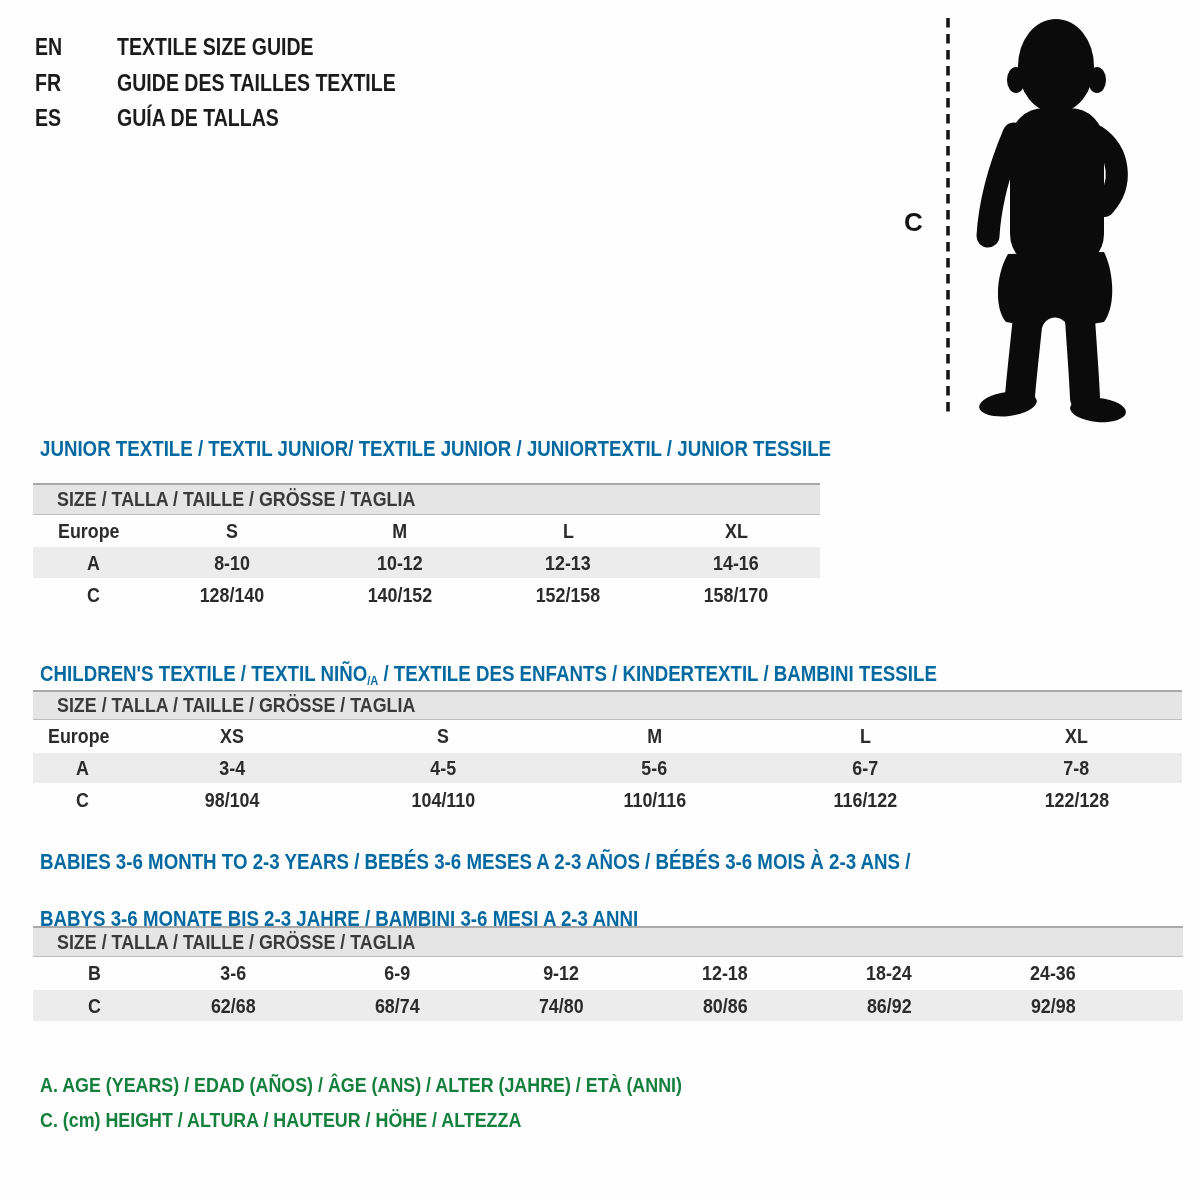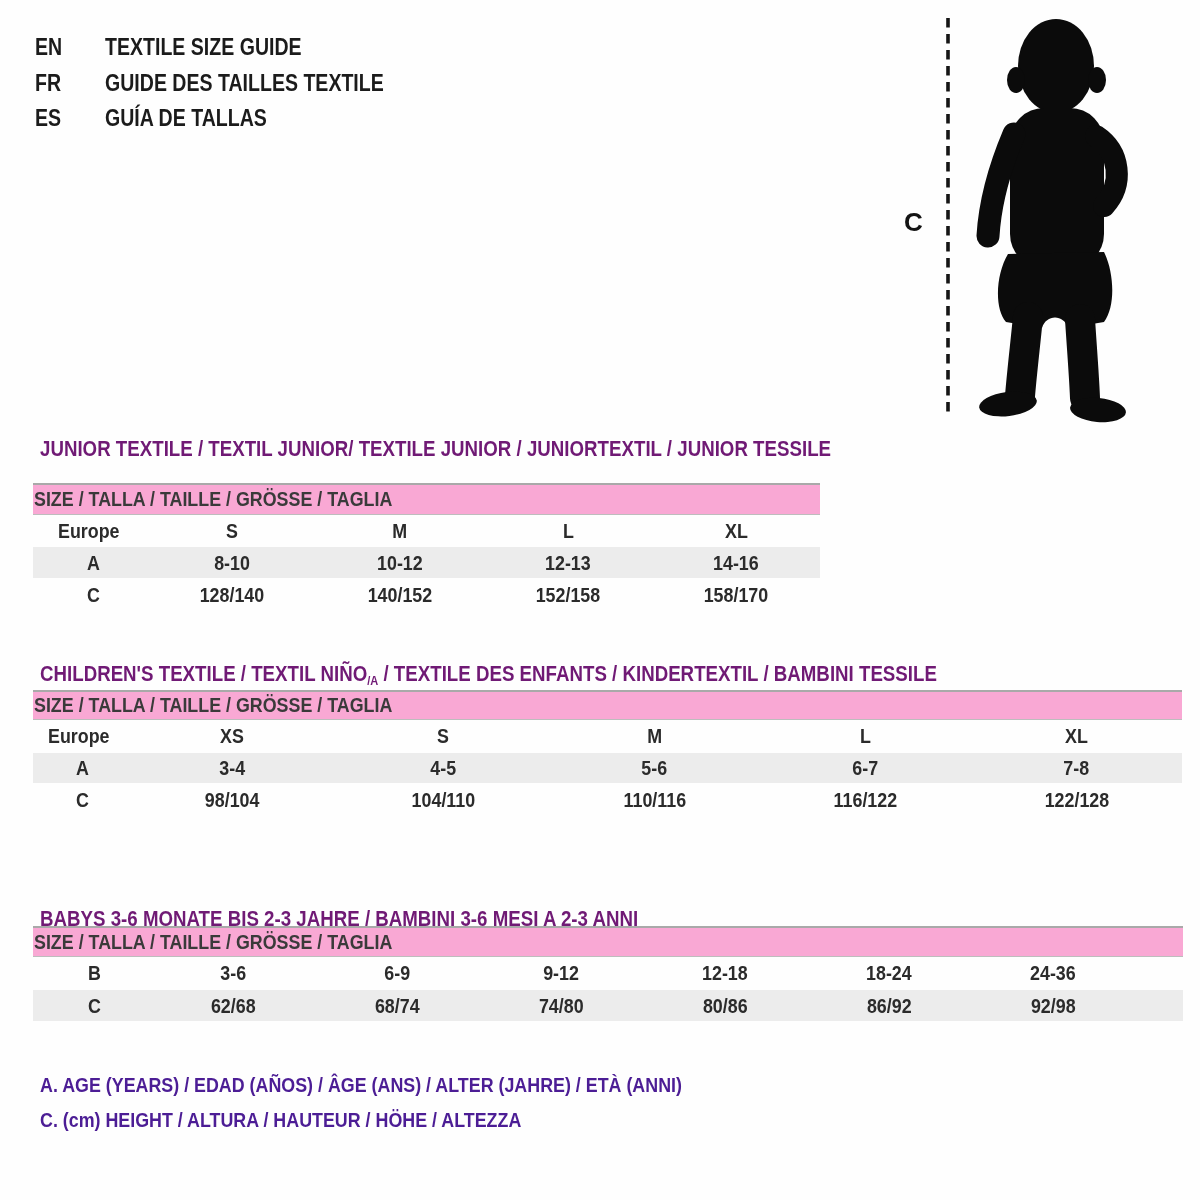--- a/index.html
+++ b/index.html
@@ -10,42 +10,42 @@
     color:#1b1b1b;
   }
   .canvas { position:relative; width:1200px; height:1200px; background:#fefefe; overflow:hidden; }
 
   
   .cnd  { display:inline-block; transform:scaleX(0.85); transform-origin:0 50%; white-space:nowrap; }
   .cndc { display:inline-block; transform:scaleX(0.85); transform-origin:50% 50%; white-space:nowrap; }
 
   
   .lang { position:absolute; left:35px; top:30px; font-size:23px; font-weight:bold; }
-  .lang-row { display:grid; grid-template-columns:70px auto; height:35.4px; align-items:center; }
+  .lang-row { display:grid; grid-template-columns:70px auto; height:35.4px; align-items:center;gap:12px; }
 
   
   .measure-line { position:absolute; left:944px; top:16px; }
   .measure-label { position:absolute; left:904px; top:207px; font-size:26px; font-weight:bold; color:#141414; }
   .baby { position:absolute; left:962px; top:12px; }
 
   
-  .heading { position:absolute; left:40px; font-size:22px; font-weight:bold; color:#701a75; }
+  .heading { position:absolute; left:40px; font-size:22px; font-weight:bold; color:#0369a1; }
   .subsz { font-size:13px; position:relative; top:4px; }
 
   
   table.size { position:absolute; left:33px; border-collapse:collapse; table-layout:fixed;
                font-size:21px; font-weight:bold; color:#2b2b2b; }
   table.size td { padding:0; text-align:center; vertical-align:middle; }
   table.size td.lbl { text-align:center; padding-left:8px; }
-  tr.hdr td { background:#f9a8d4; text-align:left !important; padding-left:1px;
+  tr.hdr td { background:#e5e5e5; text-align:left !important; padding-left:24px;
               color:#3a3a3a; border-top:2px solid #a9a9a9; border-bottom:1px solid #bdbdbd; }
   tr.shade td { background:#ececec; }
 
   
-  .legend { position:absolute; left:40px; top:1068px; font-size:21px; font-weight:bold; color:#4c1d95; }
+  .legend { position:absolute; left:40px; top:1068px; font-size:21px; font-weight:bold; color:#15803d; }
   .legend > div { height:34.8px; display:flex; align-items:center; }
 </style>
 </head>
 <body>
 
 <div class="canvas">
 
   <div class="lang">
     <div class="lang-row">
       <span class="cnd">EN</span>
@@ -163,20 +163,23 @@
       <td class="lbl"><span class="cnd">C</span></td>
       <td><span class="cndc">98/104</span></td>
       <td><span class="cndc">104/110</span></td>
       <td><span class="cndc">110/116</span></td>
       <td><span class="cndc">116/122</span></td>
       <td><span class="cndc">122/128</span></td>
     </tr>
   </tbody>
     </table>
 
+  <div class="heading" style="top:849px;">
+    <span class="cnd">BABIES 3-6 MONTH TO 2-3 YEARS / BEBÉS 3-6 MESES A 2-3 AÑOS / BÉBÉS 3-6 MOIS À 2-3 ANS /</span>
+  </div>
   <div class="heading" style="top:882px;margin-top:24px;">
     <span class="cnd">BABYS 3-6 MONATE BIS 2-3 JAHRE / BAMBINI 3-6 MESI A 2-3 ANNI</span>
   </div>
 
   <table class="size" style="top:926px; width:1150px;">
     <colgroup>
         <col style="width:118px">
         <col>
         <col>
         <col>

